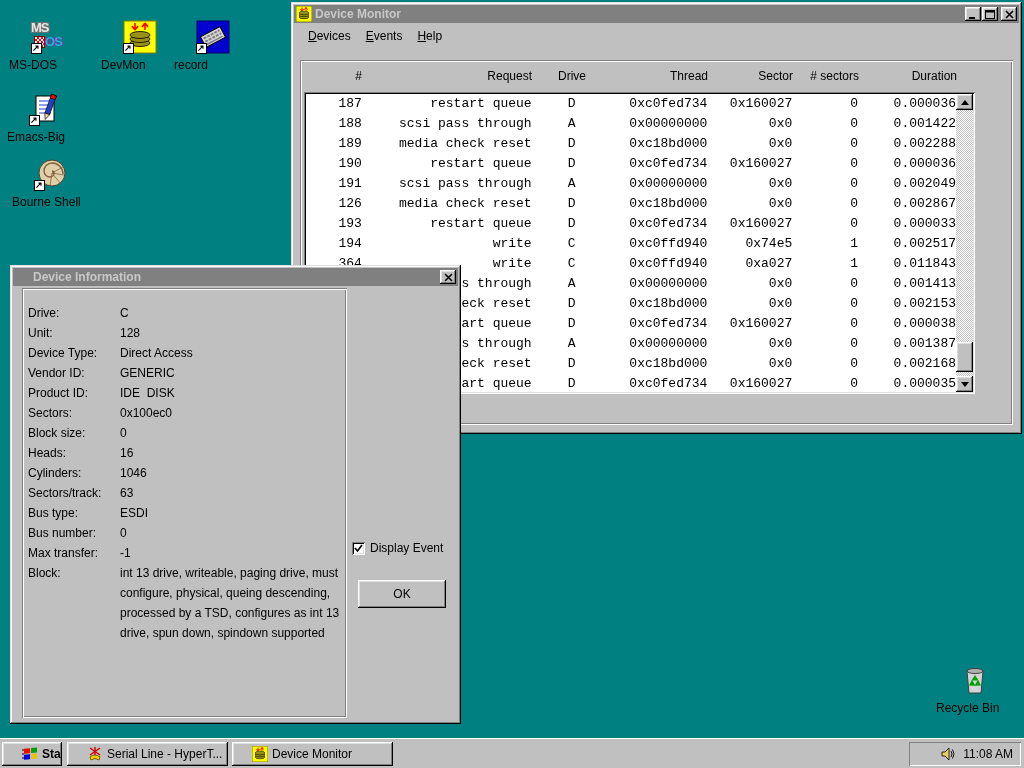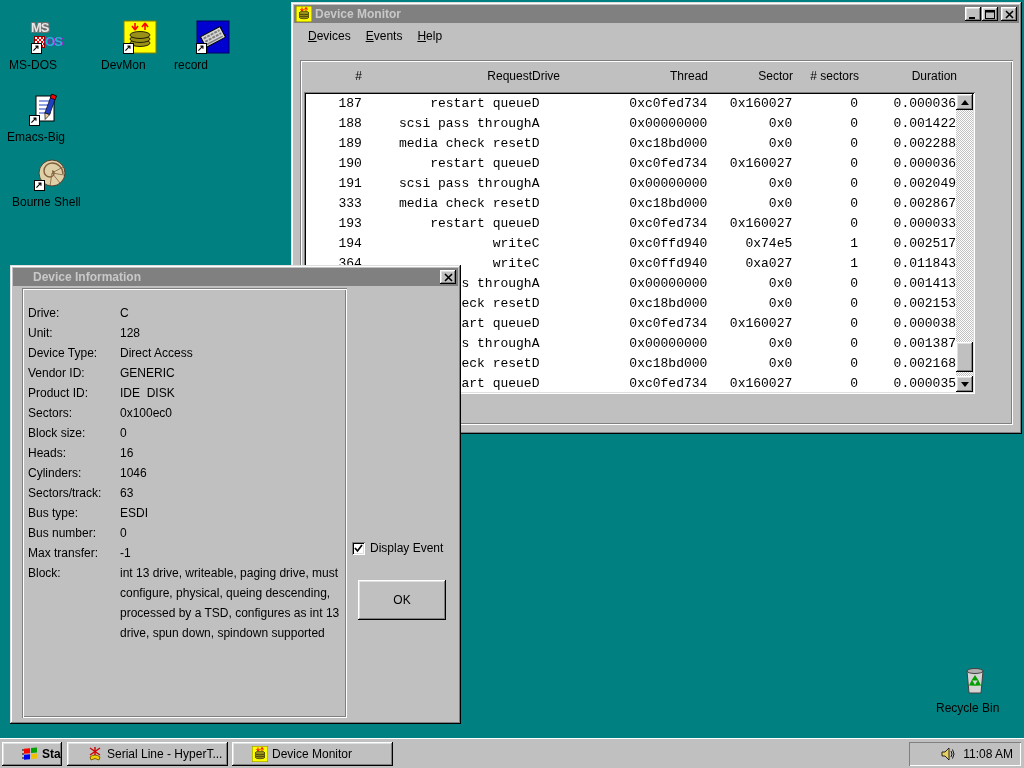--- a/index.html
+++ b/index.html
@@ -50,21 +50,21 @@
 
   .list-panel { position:absolute; left:9px; top:58px; width:713px; height:365px; background:#c0c0c0; }
   .hdr-row { position:absolute; left:6px; top:9px; width:653px; display:flex; font-size:12px; }
   .listbox { position:absolute; left:4px; top:32px; width:671px; height:302px; background:#fff; }
   .lb-rows { position:absolute; left:2px; top:2px; right:19px; bottom:2px; overflow:hidden; }
   .lb-row { display:flex; height:20px; line-height:20px;
     font-family:"Liberation Mono", monospace; font-size:13px; white-space:pre; }
 
   .c0 { width:56px;  text-align:right; }
   .c1 { width:170px; text-align:right; }
-  .c2 { width:80px;  }
+  .c2 { width:80px;  text-align:center; }
   .c3 { width:96px;  text-align:right; }
   .c4 { width:85px;  text-align:right; }
   .c5 { width:66px;  text-align:right; }
   .c6 { width:98px;  text-align:right; }
 
   
   .vscroll { position:absolute; top:2px; right:2px; bottom:2px; width:17px;
     background: conic-gradient(#fff 0 25%, #c0c0c0 0 50%, #fff 0 75%, #c0c0c0 0); background-size:2px 2px; }
   .sb-btn { position:absolute; left:0; width:17px; height:16px; display:flex; align-items:center; justify-content:center; }
   .sb-up { top:0; } .sb-down { bottom:0; }
@@ -78,21 +78,21 @@
   .field-row { display:flex; line-height:20px; font-size:12px; }
   .f-label { width:92px; flex:none; }
   .f-value { width:220px; white-space:pre-wrap; }
 
   .chk-row { position:absolute; left:342px; top:276px; display:flex; align-items:center; gap:5px; }
   .chk-box { width:13px; height:13px; background:#fff; position:relative; flex:none;
     box-shadow: inset 1px 1px 0 #808080, inset -1px -1px 0 #fff, inset 2px 2px 0 #000, inset -2px -2px 0 #dfdfdf; }
   .chk-box svg { position:absolute; left:2px; top:2px; }
   .chk-label { font-size:12px; white-space:nowrap; }
 
-  .ok-btn { position:absolute; left:348px; top:315px; width:88px; height:40px;
+  .ok-btn { position:absolute; left:348px; top:315px; width:88px; height:28px;
     font-size:12px; display:flex; align-items:center; justify-content:center;
     font-family:"Liberation Sans", sans-serif; }
 
   
   .taskbar { position:absolute; left:0; right:0; bottom:0; height:30px; background:#c0c0c0;
     border-top:1px solid #fff; z-index:5; }
   .task-btn { position:absolute; top:3px; height:24px; display:flex; align-items:center; padding:0 20px; gap:4px;
     font-size:12px; white-space:nowrap; overflow:hidden; }
   #start-btn { left:2px; width:60px; font-weight:bold; }
   #task1 { left:67px; width:161px; }
@@ -311,21 +311,21 @@
             <div class="lb-row">
             <span class="c0">191</span>
             <span class="c1">scsi pass through</span>
             <span class="c2">A</span>
             <span class="c3">0x00000000</span>
             <span class="c4">0x0</span>
             <span class="c5">0</span>
             <span class="c6">0.002049</span>
           </div>
             <div class="lb-row">
-            <span class="c0">333</span>
+            <span class="c0">126</span>
             <span class="c1">media check reset</span>
             <span class="c2">D</span>
             <span class="c3">0xc18bd000</span>
             <span class="c4">0x0</span>
             <span class="c5">0</span>
             <span class="c6">0.002867</span>
           </div>
             <div class="lb-row">
             <span class="c0">193</span>
             <span class="c1">restart queue</span>

